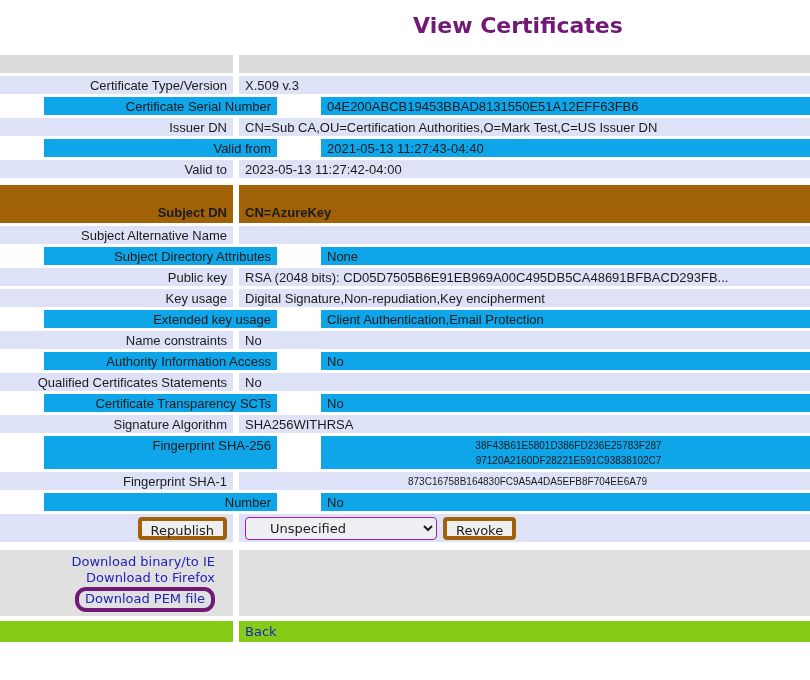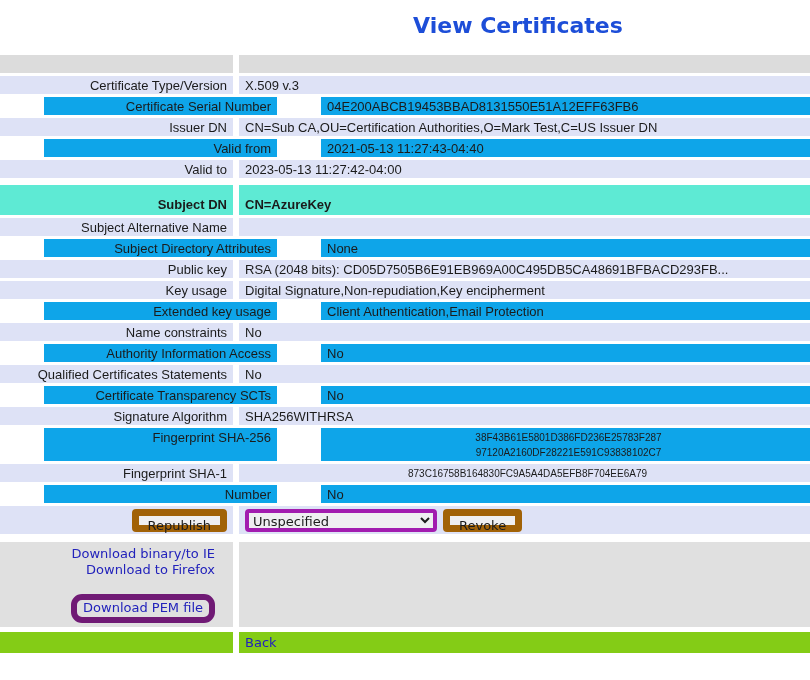--- a/index.html
+++ b/index.html
@@ -7,74 +7,74 @@
   body {
     width:810px; height:680px; overflow:hidden;
     font-family:"Liberation Sans", sans-serif;
     font-size:13px; color:#1b1b1b;
   }
   .page-title {
     padding:13px 0 0 226px;
     text-align:center;
     font-family:"DejaVu Sans", sans-serif;
     font-size:22px; font-weight:bold;
-    color:#1d4ed8;
+    color:#701a75;
     height:40px;
   }
   .tbl { margin-top:15px; width:810px; }
   .row { display:flex; margin-bottom:3px; }
   .cl {
     width:233px; min-height:18px;
     padding:2px 6px 1px 0;
     text-align:right; line-height:15px;
   }
   .cv {
     flex:1; min-height:18px; margin-left:6px;
     padding:2px 0 1px 6px; line-height:15px;
   }
   .lav .cl, .lav .cv { background:#dee2f6; }
   .wht .cl, .wht .cv { background:#0ea5e9;margin-left:44px; }
   .sec { margin-top:7px; }
   .sec .cl, .sec .cv {
-    background:#5eead4; font-weight:bold;
-    min-height:22px; padding-top:12px; padding-bottom:3px;
+    background:#a16207; font-weight:bold;
+    min-height:22px; padding-top:20px; padding-bottom:3px;
   }
   .top-empty .cl, .top-empty .cv { background:#dcdcdc; min-height:18px; }
   .mono { font-family:Liberation Sans, sans-serif; font-size:10px; letter-spacing:0;text-align:center; }
   .row-actions .cl, .row-actions .cv {
     background:#dee2f6; min-height:28px;
     display:flex; align-items:center;
   }
   .row-actions .cl { justify-content:flex-end; }
   .btn {
     font-family:"DejaVu Sans", sans-serif; font-size:13px;
     color:#1b1b1b; background:#efeff1;
-    border:7px solid #a16207; border-radius:4px;
+    border:4px solid #a16207; border-radius:4px;
     padding:2px 9px 3px; height:23px; cursor:pointer;
   }
   .sel {
     font-family:"DejaVu Sans", sans-serif; font-size:13px;
     color:#1b1b1b; background:#efeff1;
-    border:4px solid #a21caf; border-radius:4px;
-    width:192px; height:23px; padding:0 0; margin-right:6px;
+    border:1px solid #a21caf; border-radius:4px;
+    width:192px; height:23px; padding:0 20px; margin-right:6px;
   }
   .dl-section { margin-top:8px; }
   .dl-section .cl {
     background:#e0e0e0; min-height:56px;
     display:flex; flex-direction:column; align-items:flex-end; justify-content:center;
     padding:4px 18px 4px 0;
   }
   .dl-section .cv { background:#e0e0e0; min-height:56px; }
   a.lnk {
     font-family:"DejaVu Sans", sans-serif; font-size:13px;
     color:#2222bb; text-decoration:none; line-height:16px;
   }
   .pem-oval {
-    display:inline-block; border:6px solid #701a75; border-radius:11px;
-    padding:0 6px 1px; margin-top:16px;
+    display:inline-block; border:4px solid #701a75; border-radius:11px;
+    padding:0 6px 1px; margin-top:1px;
   }
   .back-row { margin-top:5px; }
   .back-row .cl, .back-row .cv { background:#84cc16; min-height:21px; }
   .back-row .cv { padding-top:3px; }
 </style>
 </head>
 <body>
 
 <div class="page-title">View Certificates</div>
 

